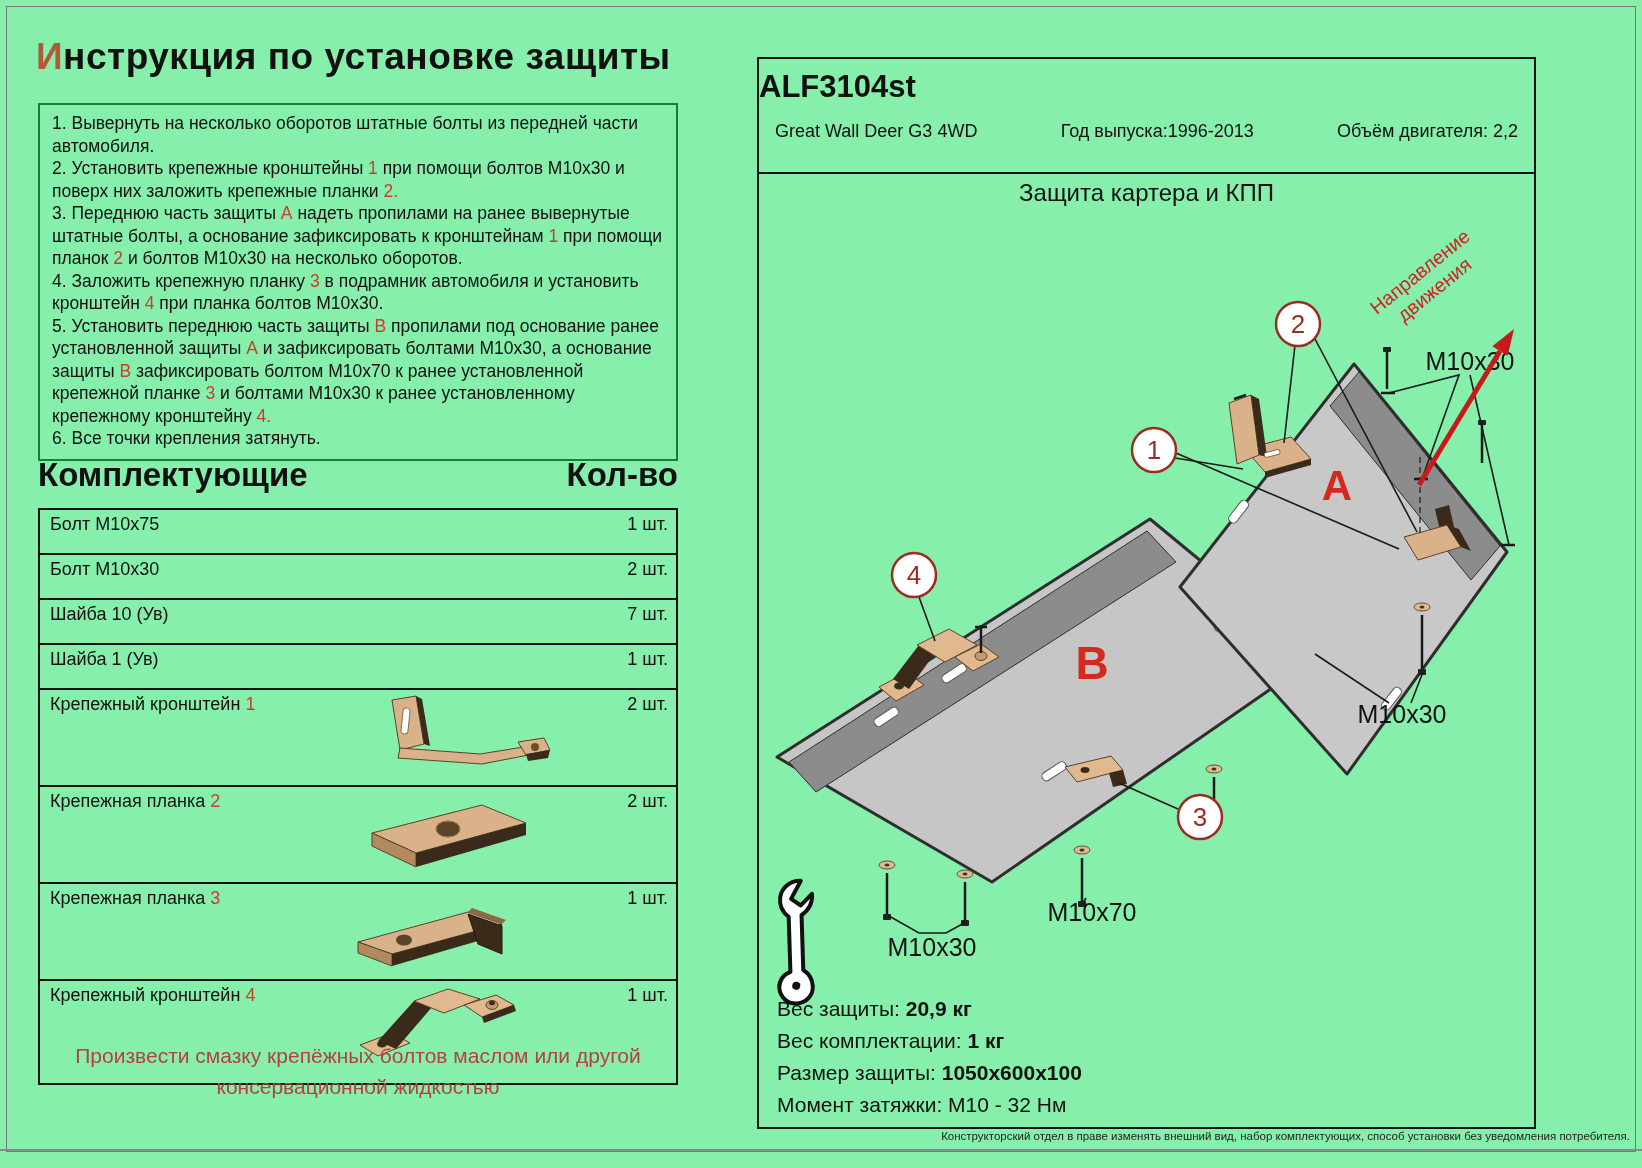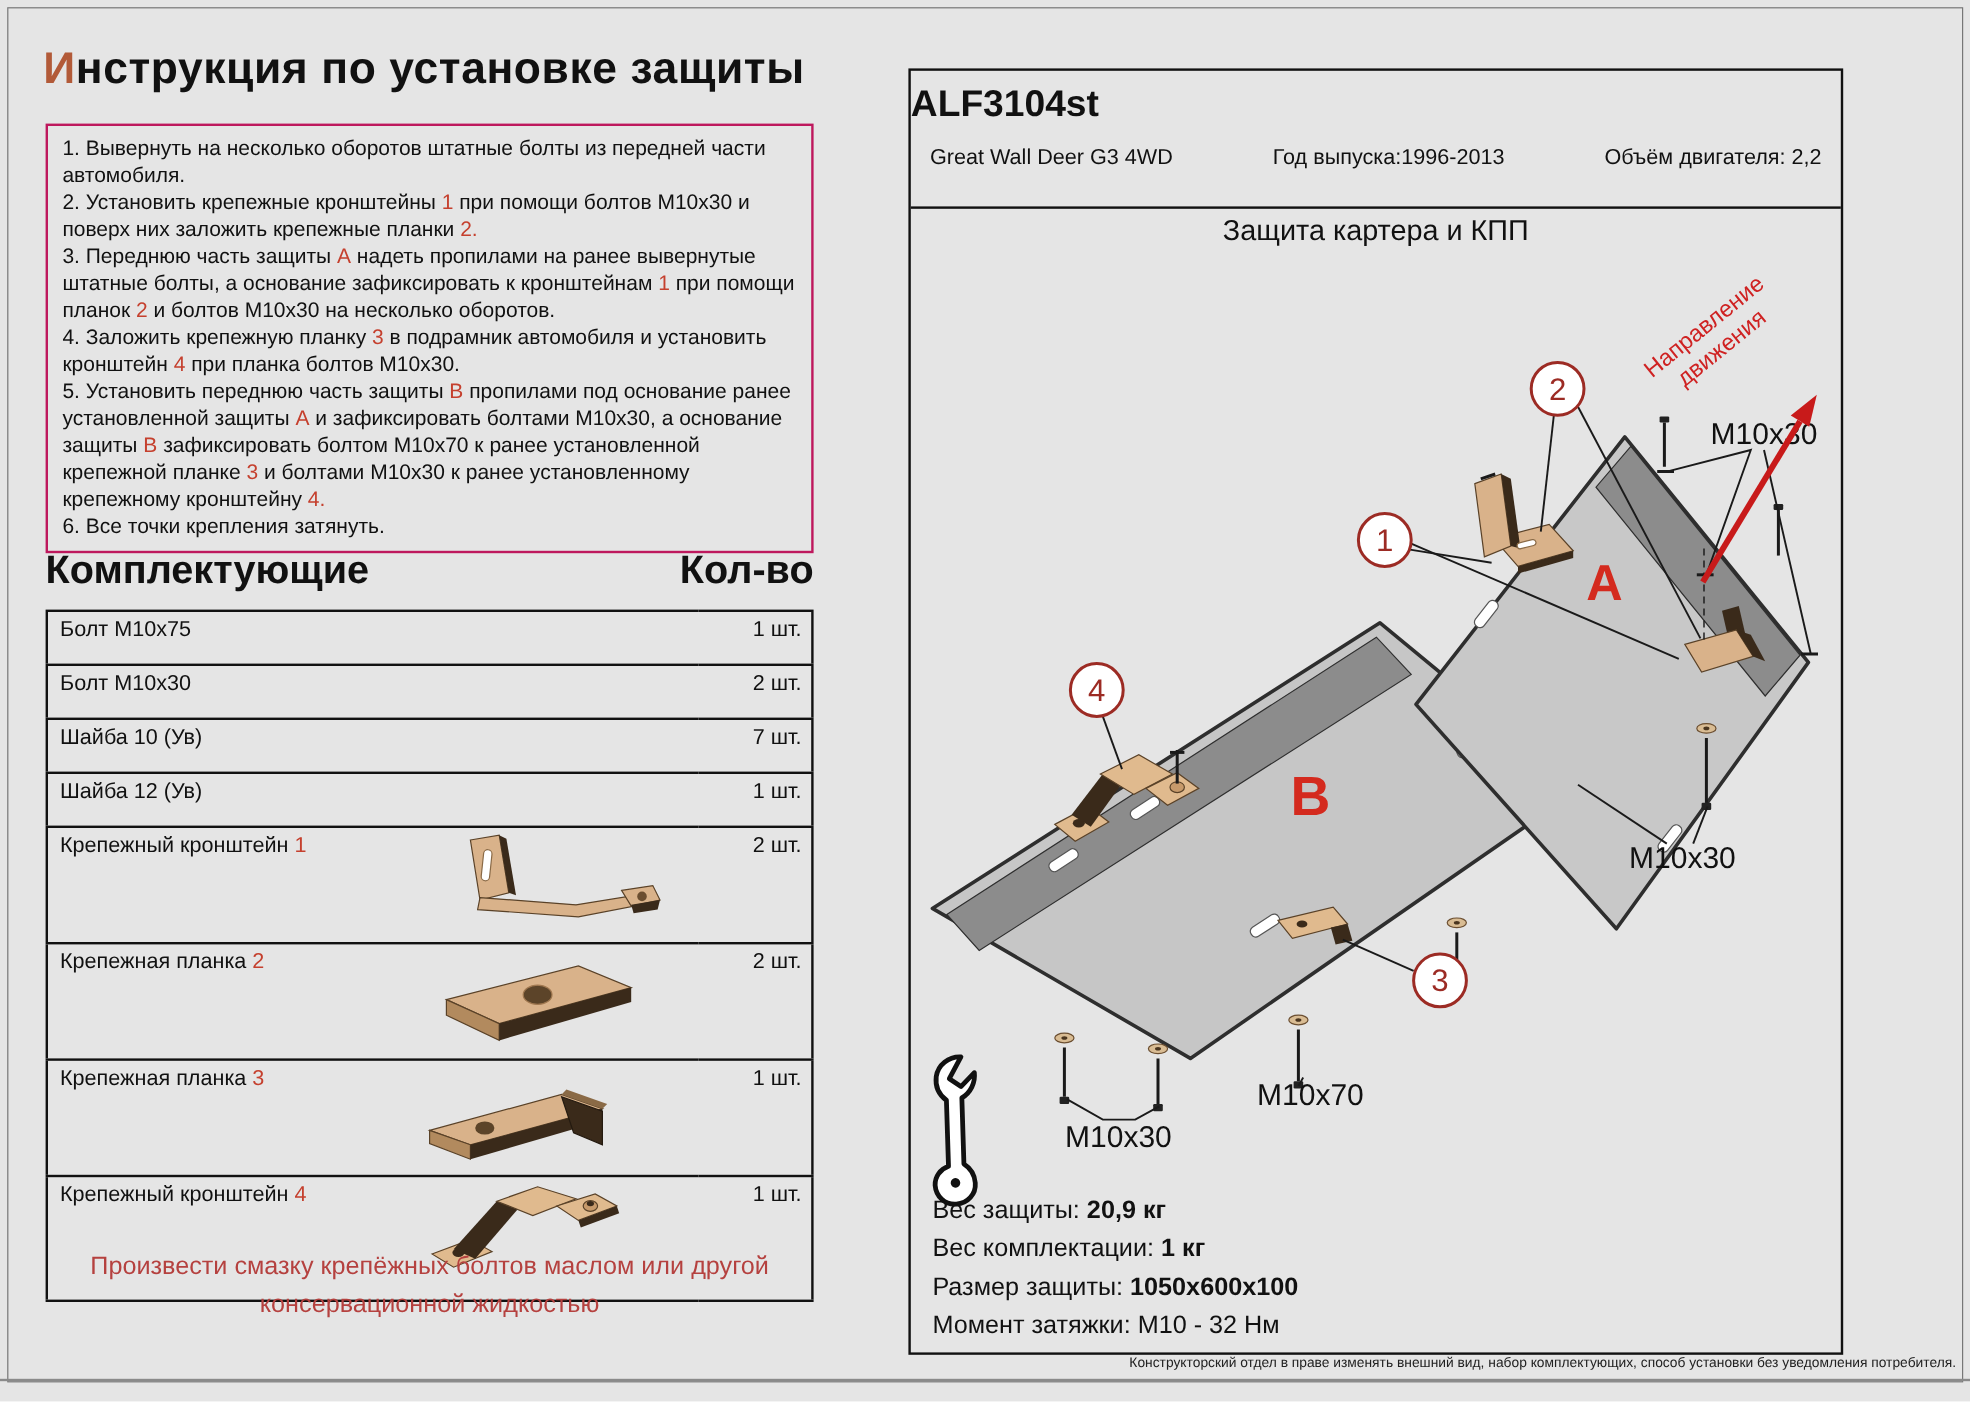--- a/index.html
+++ b/index.html
@@ -1,24 +1,24 @@
 <!DOCTYPE html>
 <html><head>
 <meta charset="utf-8">
 <style>
   html,body{margin:0;padding:0;background:#fff;}
-  .page{position:relative;width:1642px;height:1168px;background:#e5e5e5;
+  .page{position:relative;width:1642px;height:1168px;background:#86efac;
         font-family:"Liberation Sans","DejaVu Sans",sans-serif;color:#111;overflow:hidden;}
   .page-frame{position:absolute;left:6px;top:6px;width:1628px;height:1144px;border:1px solid #777;}
   .bottom-line{position:absolute;left:0;right:0;top:1149px;border-top:2px solid #8a8a8a;}
 
   
   .title{position:absolute;left:36px;top:36px;width:660px;font-size:37px;font-weight:bold;letter-spacing:.5px;}
   .title .first{color:#b25a38;}
-  .instructions{position:absolute;left:38px;top:103px;width:612px;border:2px solid #be185d;
+  .instructions{position:absolute;left:38px;top:103px;width:612px;border:2px solid #15803d;
                 padding:7px 12px 9px 12px;font-size:17.5px;line-height:22.5px;}
   .red{color:#c5402e;}
   .parts-header{position:absolute;left:38px;top:456px;width:640px;display:flex;justify-content:space-between;
                 font-size:33px;font-weight:bold;}
   .parts-table{position:absolute;left:38px;top:508px;width:640px;border-collapse:collapse;
                border:2px solid #111;font-size:18px;}
   .parts-table td{border-top:2px solid #111;border-bottom:2px solid #111;vertical-align:top;padding:0;}
   .parts-table tr.thin{height:45px;}
   .parts-table tr.tall{height:97px;}
   .parts-table tr.tall-last{height:104px;}
@@ -80,21 +80,21 @@
         </tr>
         <tr class="thin">
           <td class="part-name"><span>Болт М10х30</span></td>
           <td class="part-qty">2 шт.</td>
         </tr>
         <tr class="thin">
           <td class="part-name"><span>Шайба 10 (Ув)</span></td>
           <td class="part-qty">7 шт.</td>
         </tr>
         <tr class="thin">
-          <td class="part-name"><span>Шайба 12 (Ув)</span></td>
+          <td class="part-name"><span>Шайба 1 (Ув)</span></td>
           <td class="part-qty">1 шт.</td>
         </tr>
         <tr class="tall">
           <td class="part-name"><span>Крепежный кронштейн </span><span class="red">1</span><div class="part-img"><svg width="230" height="90" viewBox="0 0 230 90">
       <polygon class="tan" points="62,8 86,4 94,52 70,58"></polygon>
       <polygon class="darkm" points="86,4 92,7 100,54 94,52"></polygon>
       <rect x="72" y="16" width="7" height="26" rx="3.5" fill="#fff" stroke="#8a6a46" transform="rotate(6 75 29)"></rect>
       <polygon class="tan" points="70,56 150,62 200,54 204,62 152,72 68,66"></polygon>
       <polygon class="tan" points="188,50 214,46 220,58 196,63"></polygon>
       <polygon class="darkm" points="196,62 220,58 218,66 198,69"></polygon>

